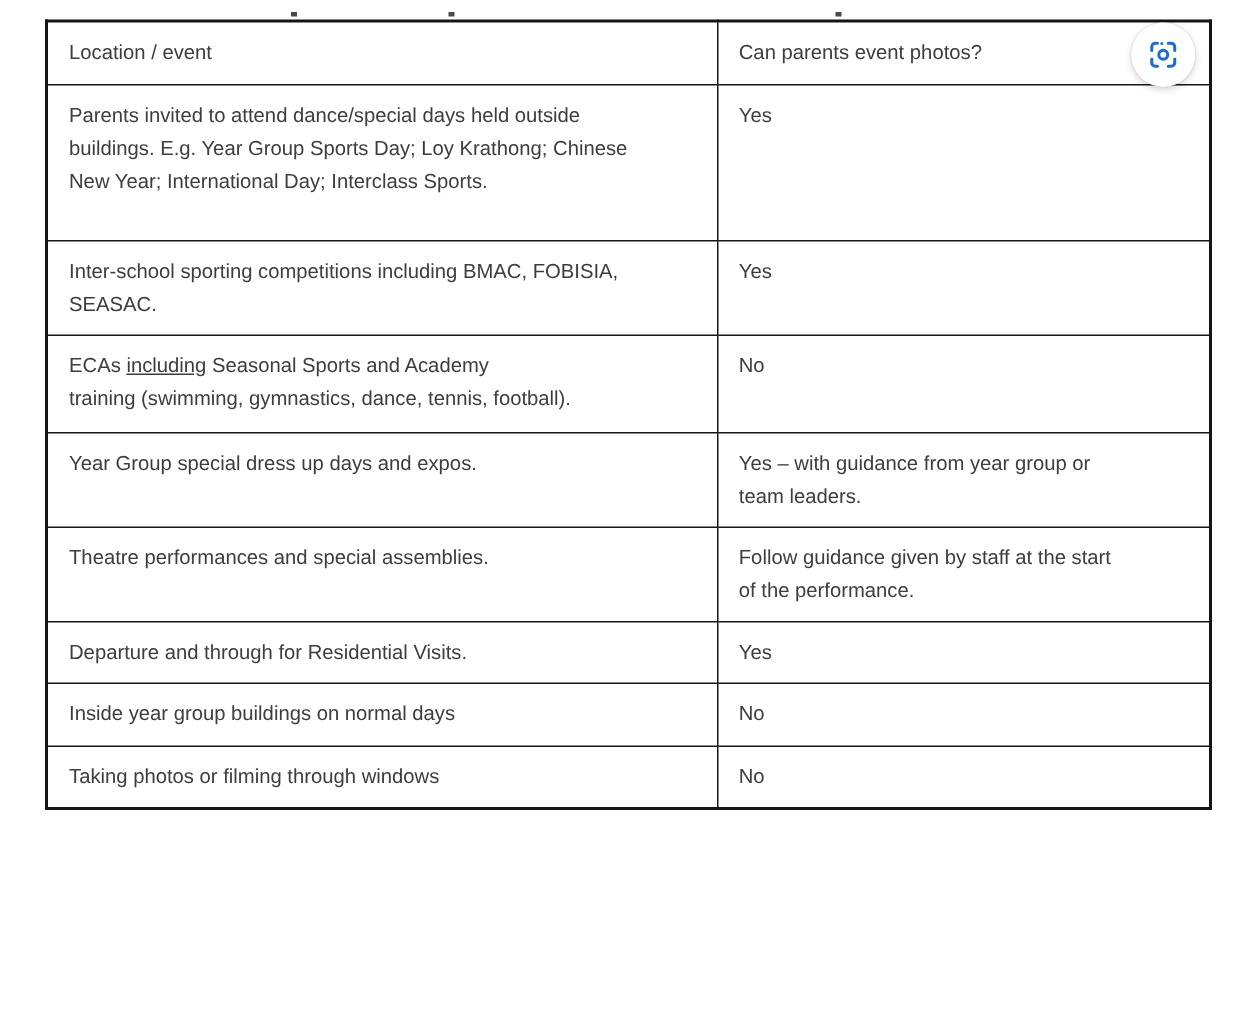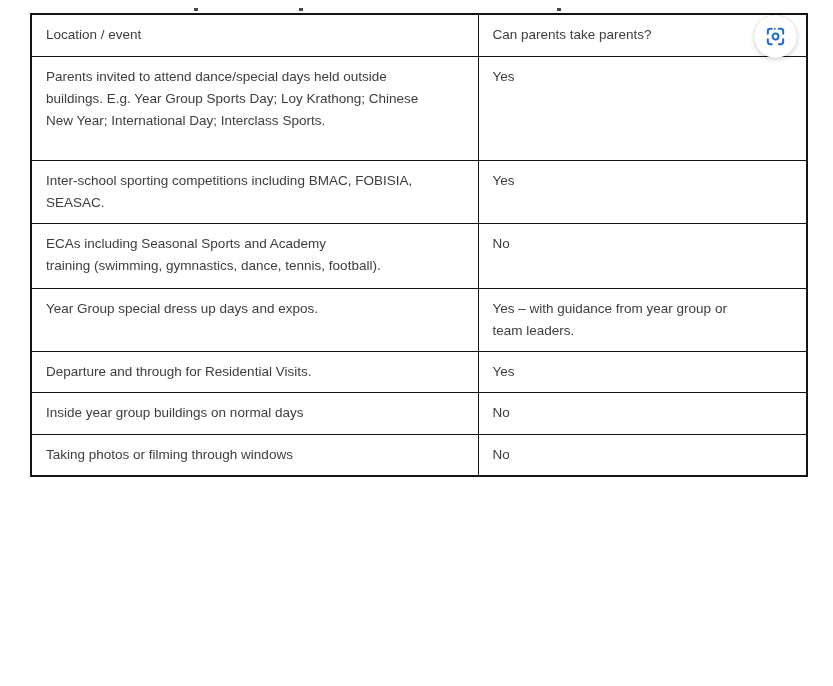--- a/index.html
+++ b/index.html
@@ -52,20 +52,21 @@
     text-align:left;
     vertical-align:top;
     white-space:pre-line;
     box-sizing:border-box;
   }
   table.policy th{
     vertical-align:middle;
     white-space:normal;
   }
   .u{
+    text-decoration:underline;
     text-decoration-skip-ink:auto;
   }
   .capture-btn{
     position:absolute;
     left:754px;
     top:15px;
     width:43px;
     height:43px;
     border-radius:50%;
     background:#ffffff;
@@ -88,21 +89,21 @@
   <div class="dot d3"></div>
 
   <table class="policy">
     <colgroup>
       <col style="width:447px">
       <col style="width:329px">
     </colgroup>
     <thead>
       <tr style="height:42px">
         <th>Location / event</th>
-        <th>Can parents take parents?</th>
+        <th>Can parents event photos?</th>
       </tr>
     </thead>
     <tbody>
       <tr style="height:104px">
         <td>Parents invited to attend dance/special days held outside
 buildings. E.g. Year Group Sports Day; Loy Krathong; Chinese
 New Year; International Day; Interclass Sports.</td>
         <td>Yes</td>
       </tr>
       <tr style="height:59px">
@@ -112,20 +113,25 @@
       </tr>
       <tr style="height:65px">
         <td><span>ECAs </span><span class="u">including</span><span> Seasonal Sports and Academy
 training (swimming, gymnastics, dance, tennis, football).</span></td>
         <td>No</td>
       </tr>
       <tr style="height:58px">
         <td>Year Group special dress up days and expos.</td>
         <td>Yes – with guidance from year group or
 team leaders.</td>
+      </tr>
+      <tr style="height:59px">
+        <td>Theatre performances and special assemblies.</td>
+        <td>Follow guidance given by staff at the start
+of the performance.</td>
       </tr>
       <tr style="height:37px">
         <td>Departure and through for Residential Visits.</td>
         <td>Yes</td>
       </tr>
       <tr style="height:42px">
         <td>Inside year group buildings on normal days</td>
         <td>No</td>
       </tr>
       <tr style="height:40px">

